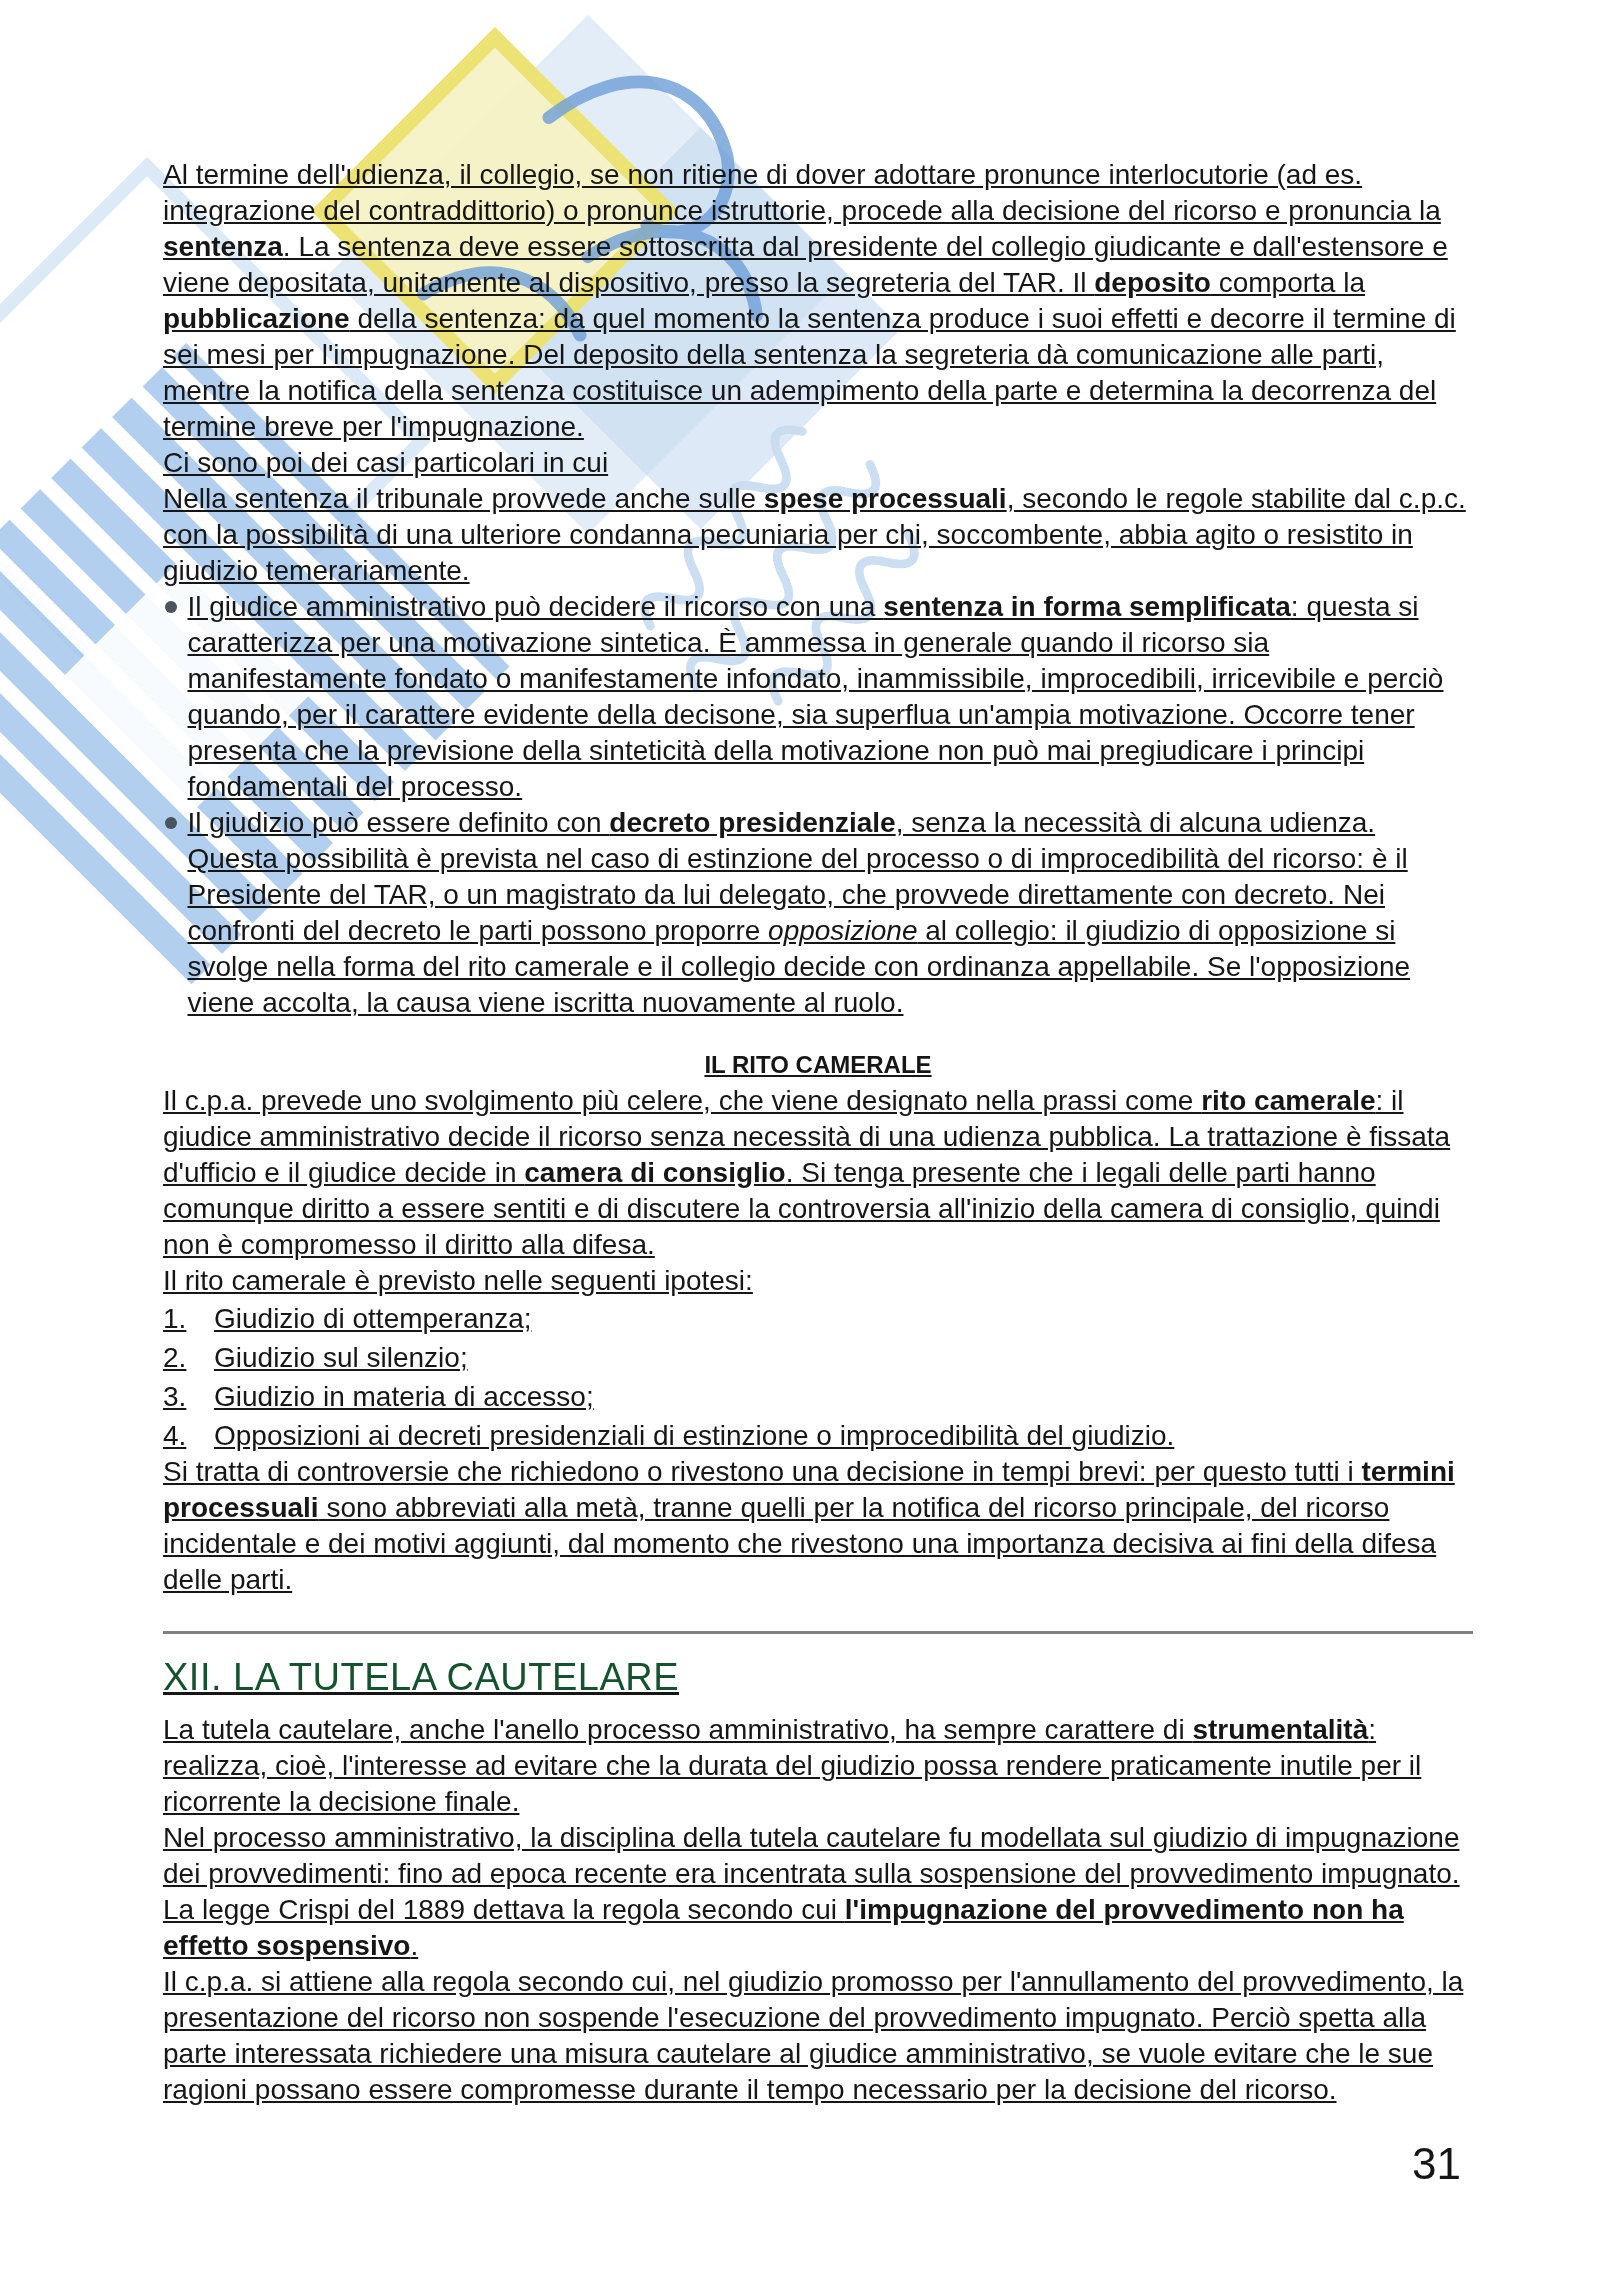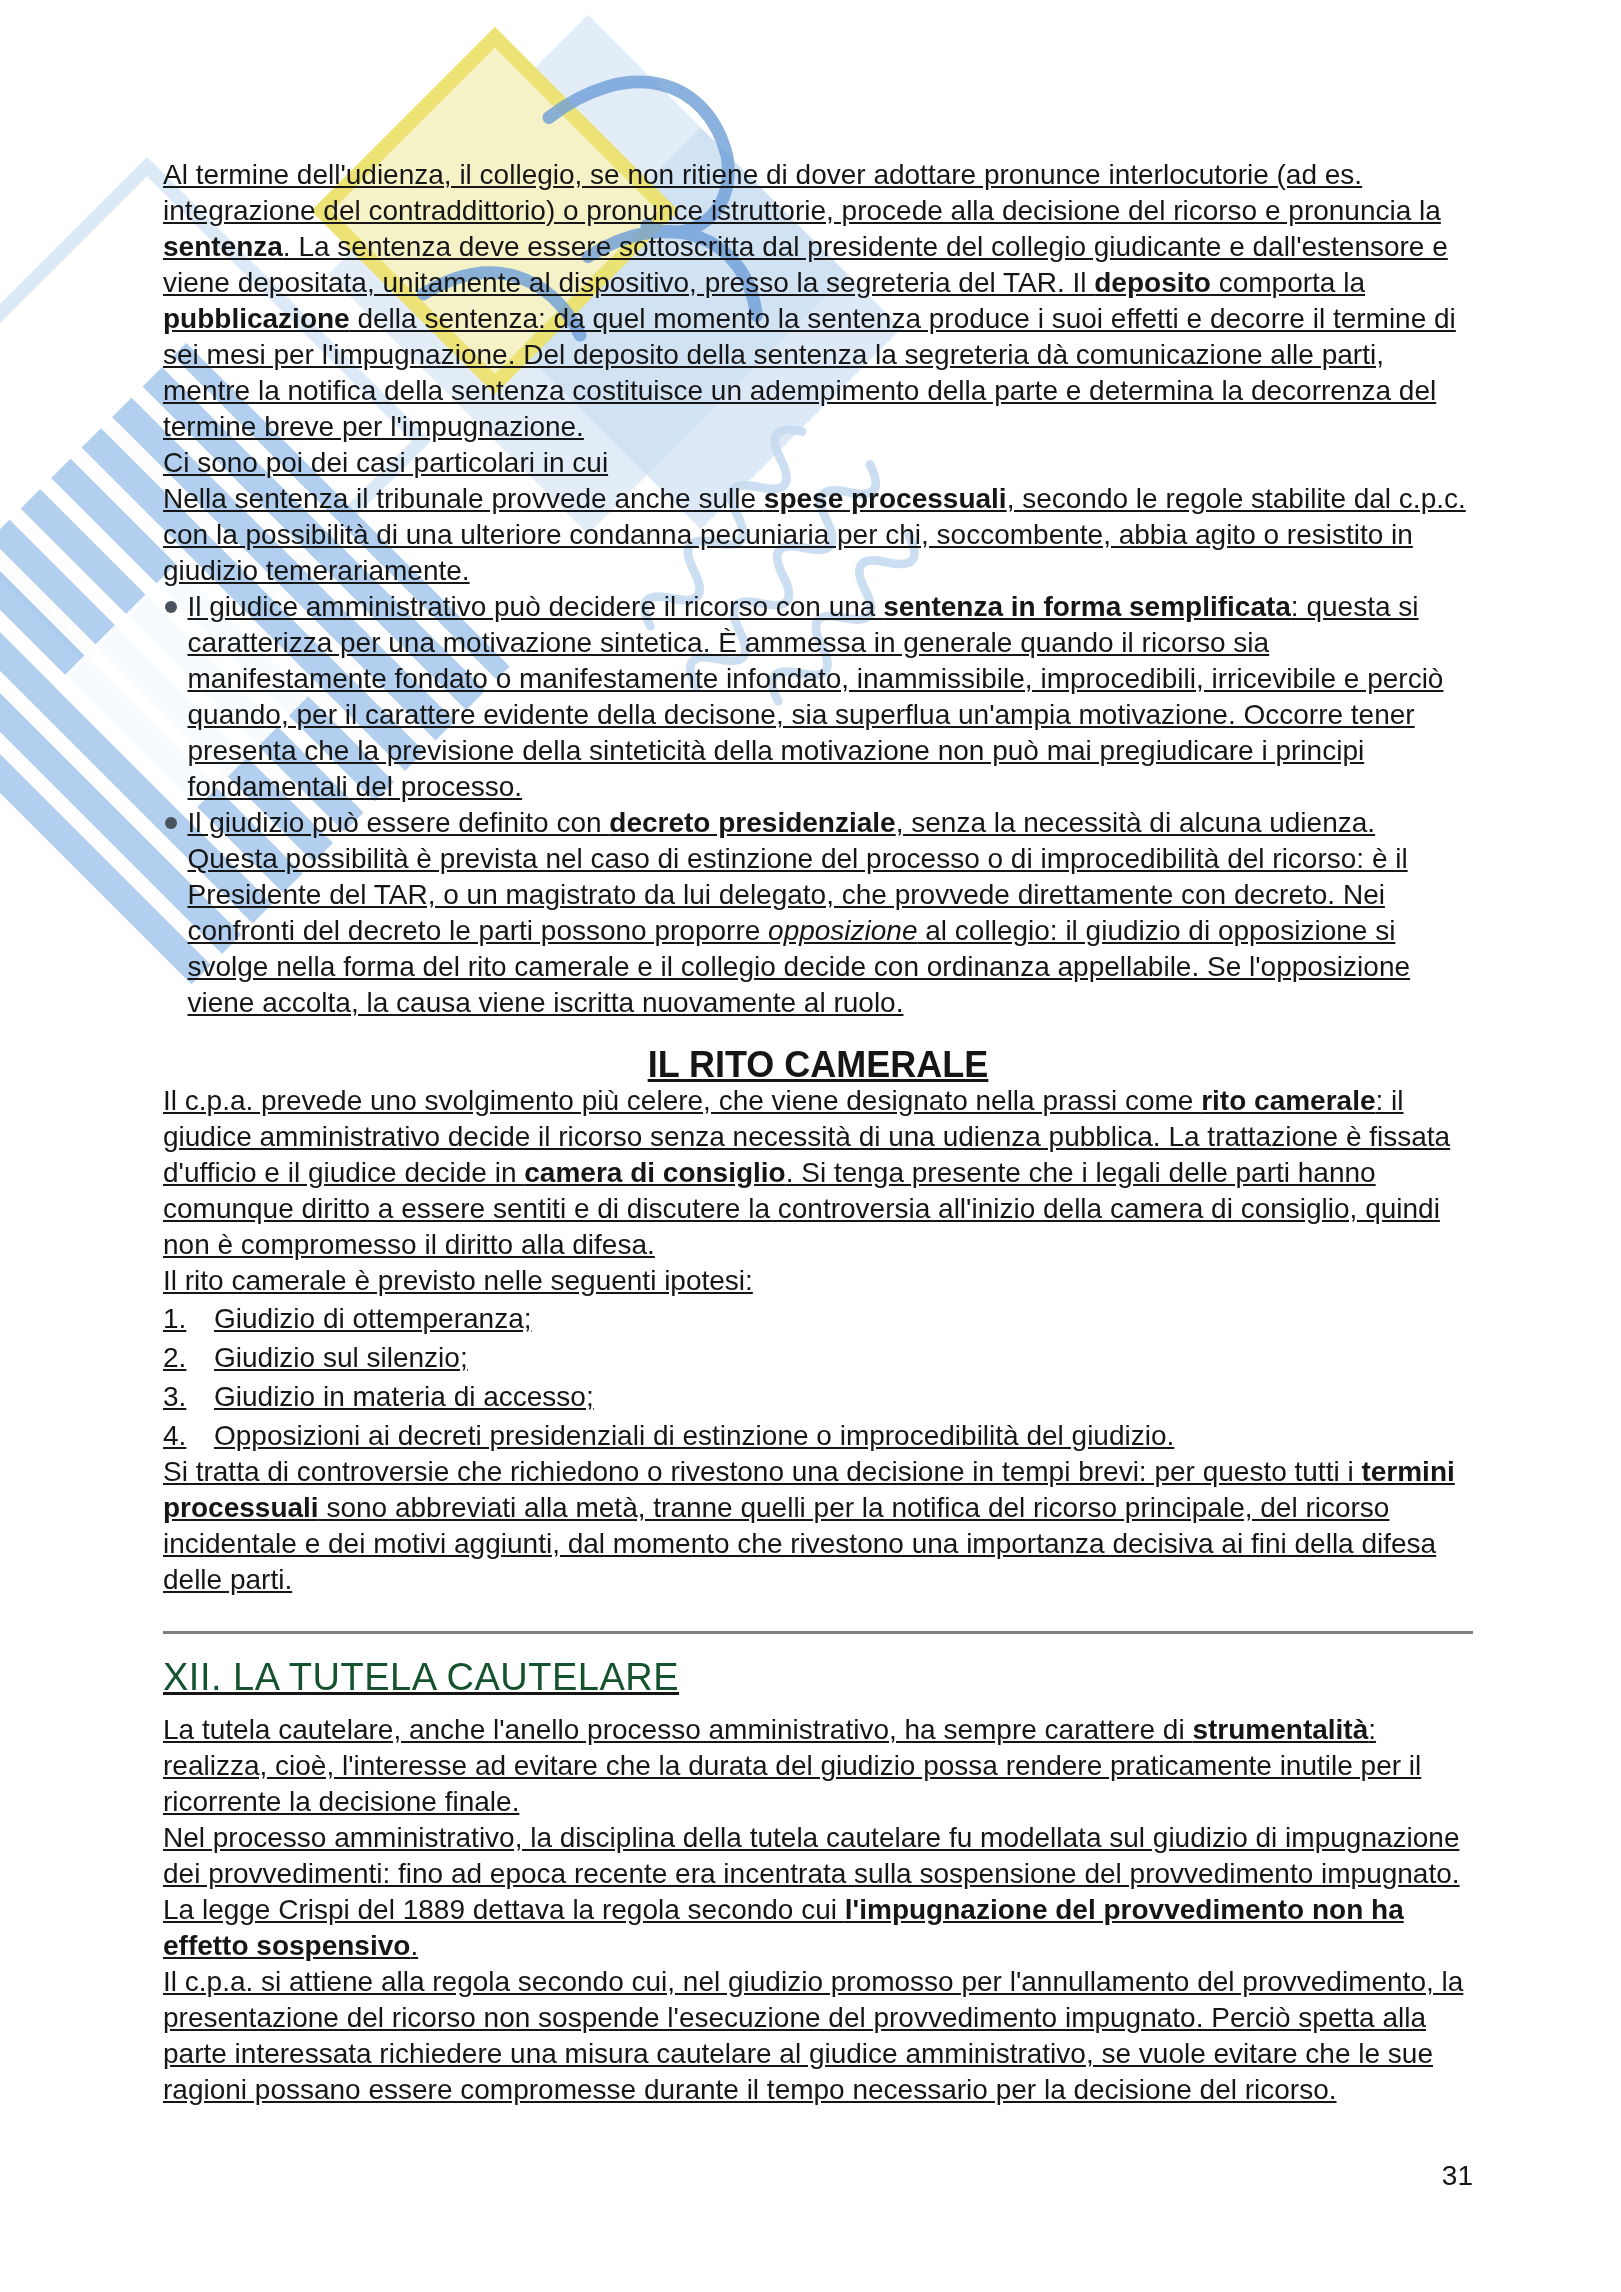--- a/index.html
+++ b/index.html
@@ -29,31 +29,31 @@
   .i{font-style:italic;}
   .bullet-item{position:relative;padding-left:24.5px;}
   .bullet-dot{
     position:absolute;left:2px;top:11.8px;width:11.8px;height:11.8px;
     border-radius:50%;background:var(--bullet);
   }
   .num-item{display:flex;margin:2.9px 0 0 0;}
   .num-marker{width:51px;flex:none;}
   .num-text{flex:1;}
   .h-section{
-    font-weight:bold;font-size:36px;line-height:36px;text-align:center;
+    font-weight:bold;font-size:24px;line-height:36px;text-align:center;
     margin:25.5px 0 0 0;
   }
   .h-chapter{
     font-size:38px;font-weight:normal;line-height:43px;text-align:left;
     letter-spacing:0.5px;margin:21.6px 0 13.7px 0;color:#14532d;
   }
   .divider{border:none;border-top:3.9px solid var(--divider);margin:33px 0 0 0;height:0;}
   .page-number{
-    position:absolute;right:148px;top:2142px;z-index:1;
-    font-size:28px;line-height:1;color:#151515;margin-top:20px;
+    position:absolute;right:160px;top:2142px;z-index:1;
+    font-size:44px;line-height:1;color:#151515;
   }
 </style>
 </head>
 <body>
 
 <svg class="watermark" width="1078" height="1127" viewBox="0 0 1100 1150" aria-hidden="true">
   <defs>
     <pattern id="wmstripes" width="44" height="44" patternUnits="userSpaceOnUse" patternTransform="rotate(-45)">
       <rect width="44" height="44" style="fill:#ffffff"></rect>
       <rect width="28" height="44" style="fill:var(--wm-blue)"></rect>

